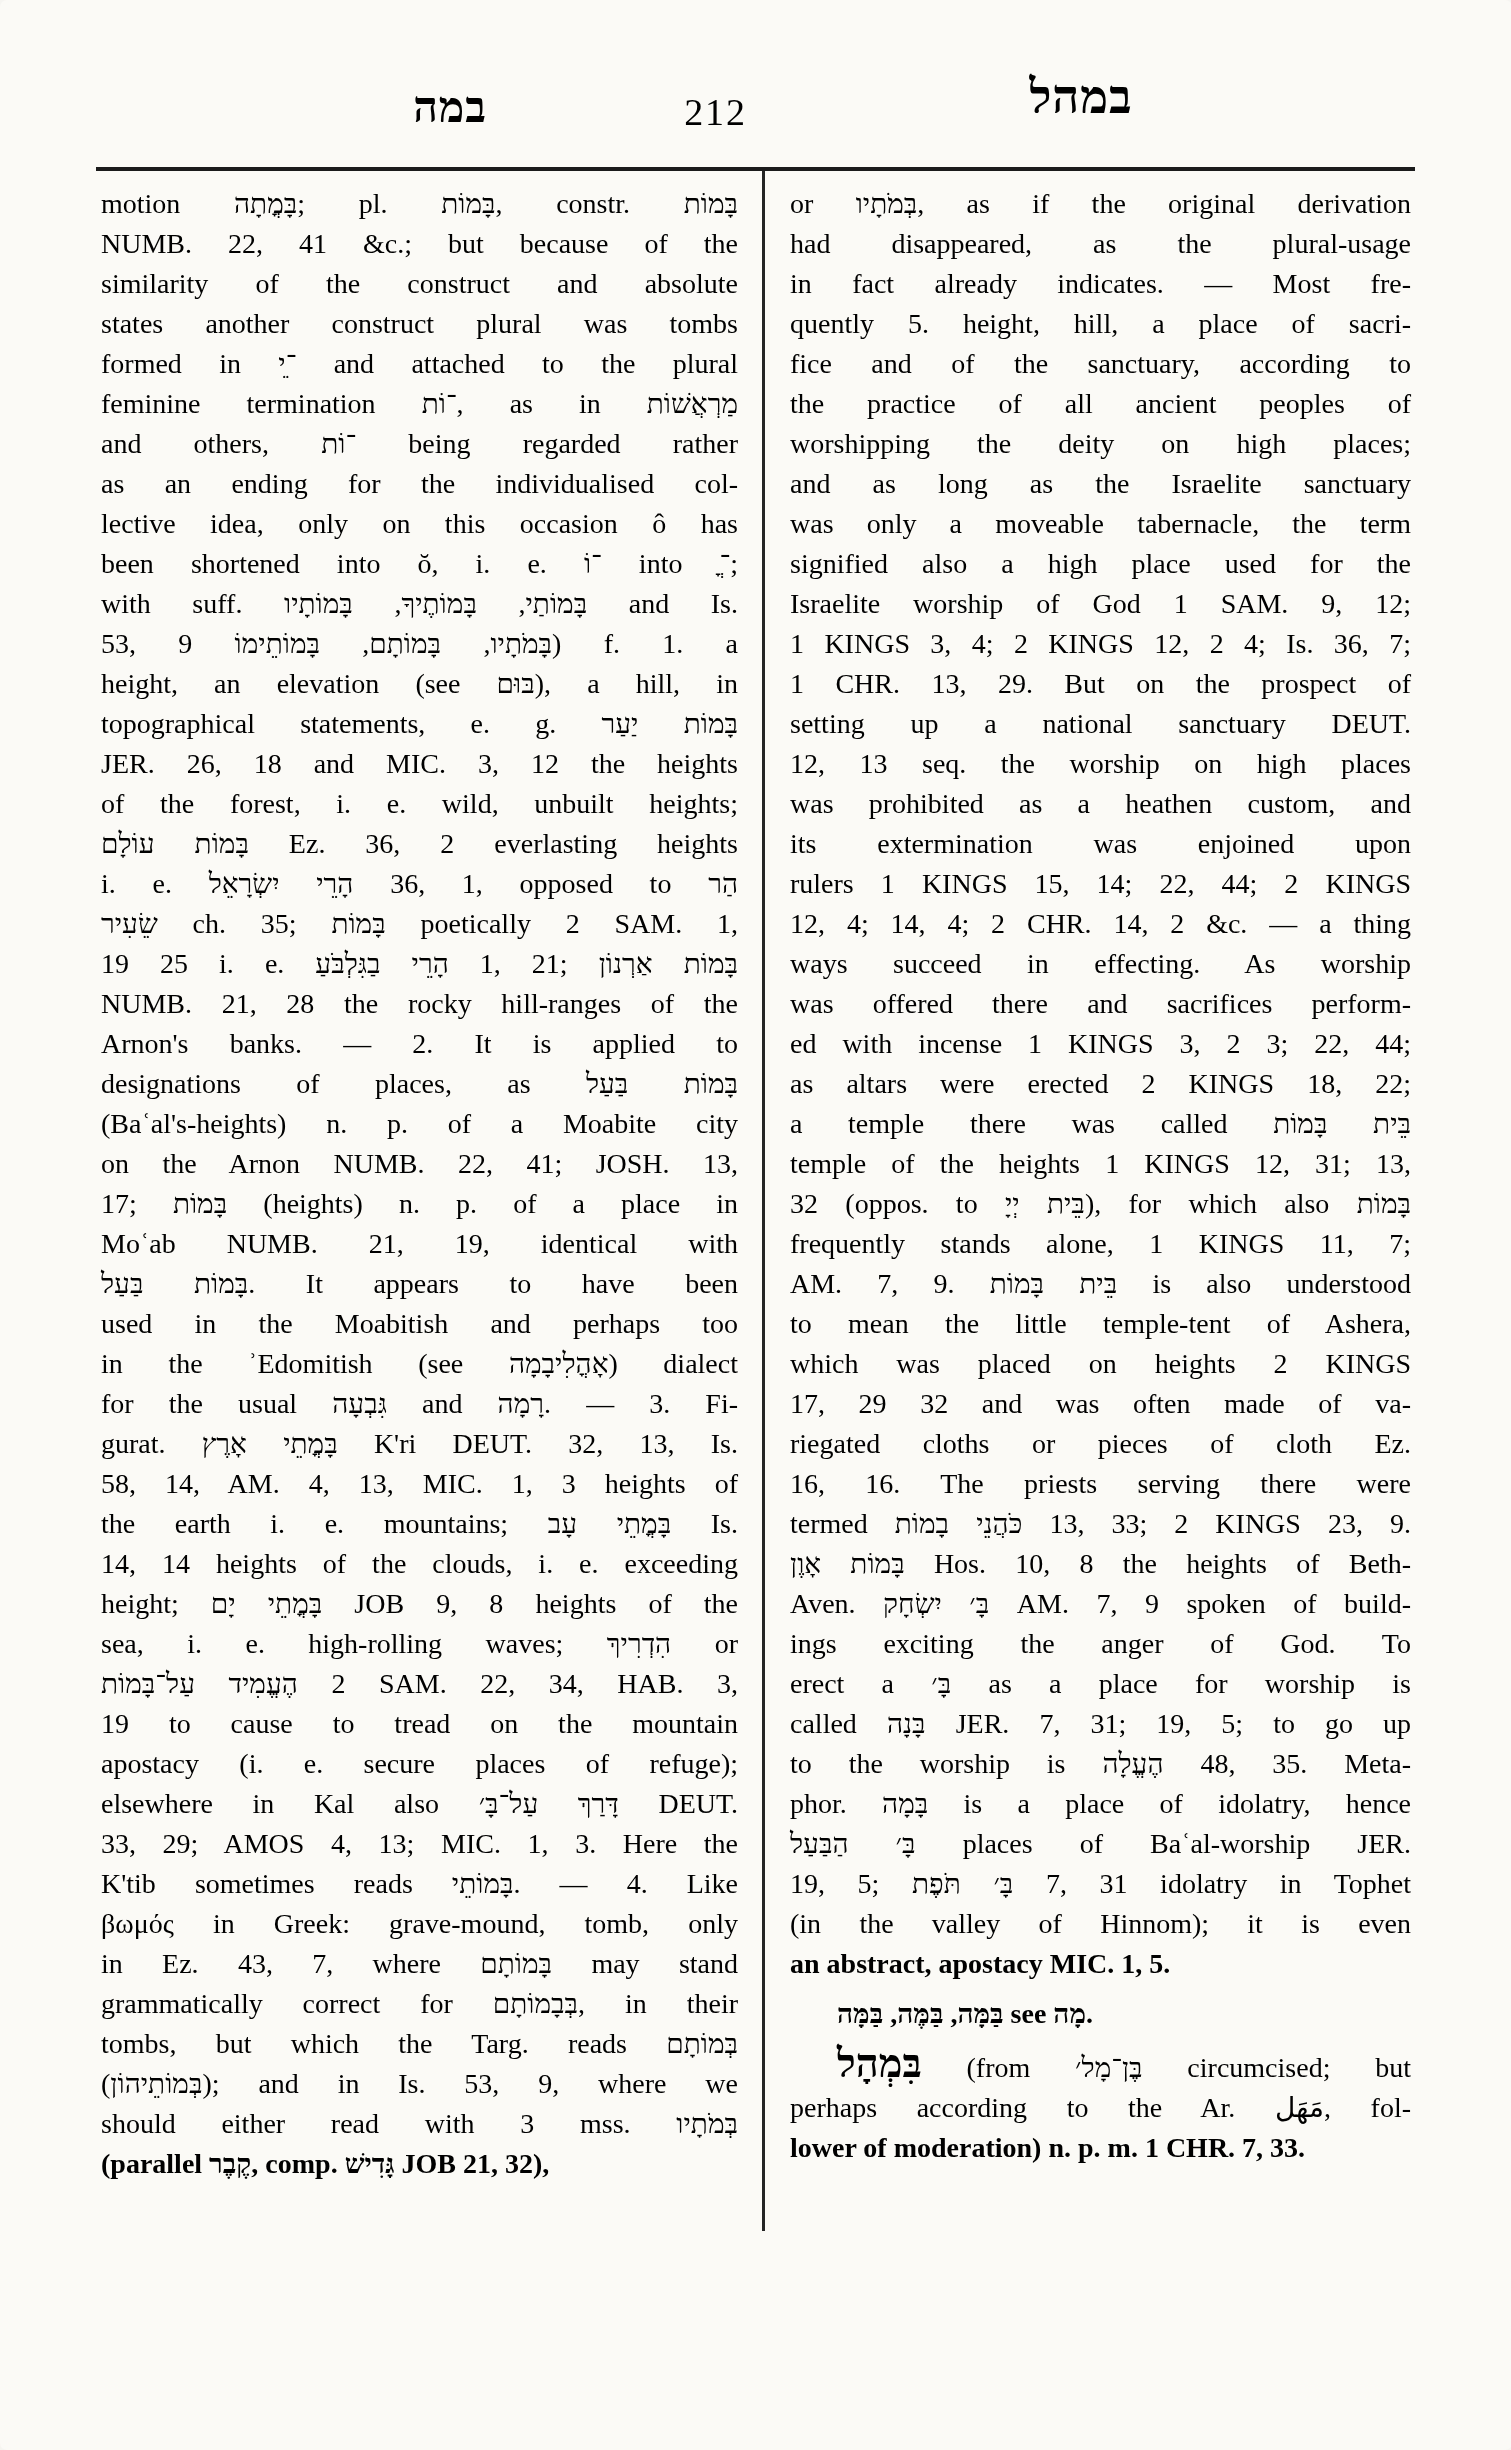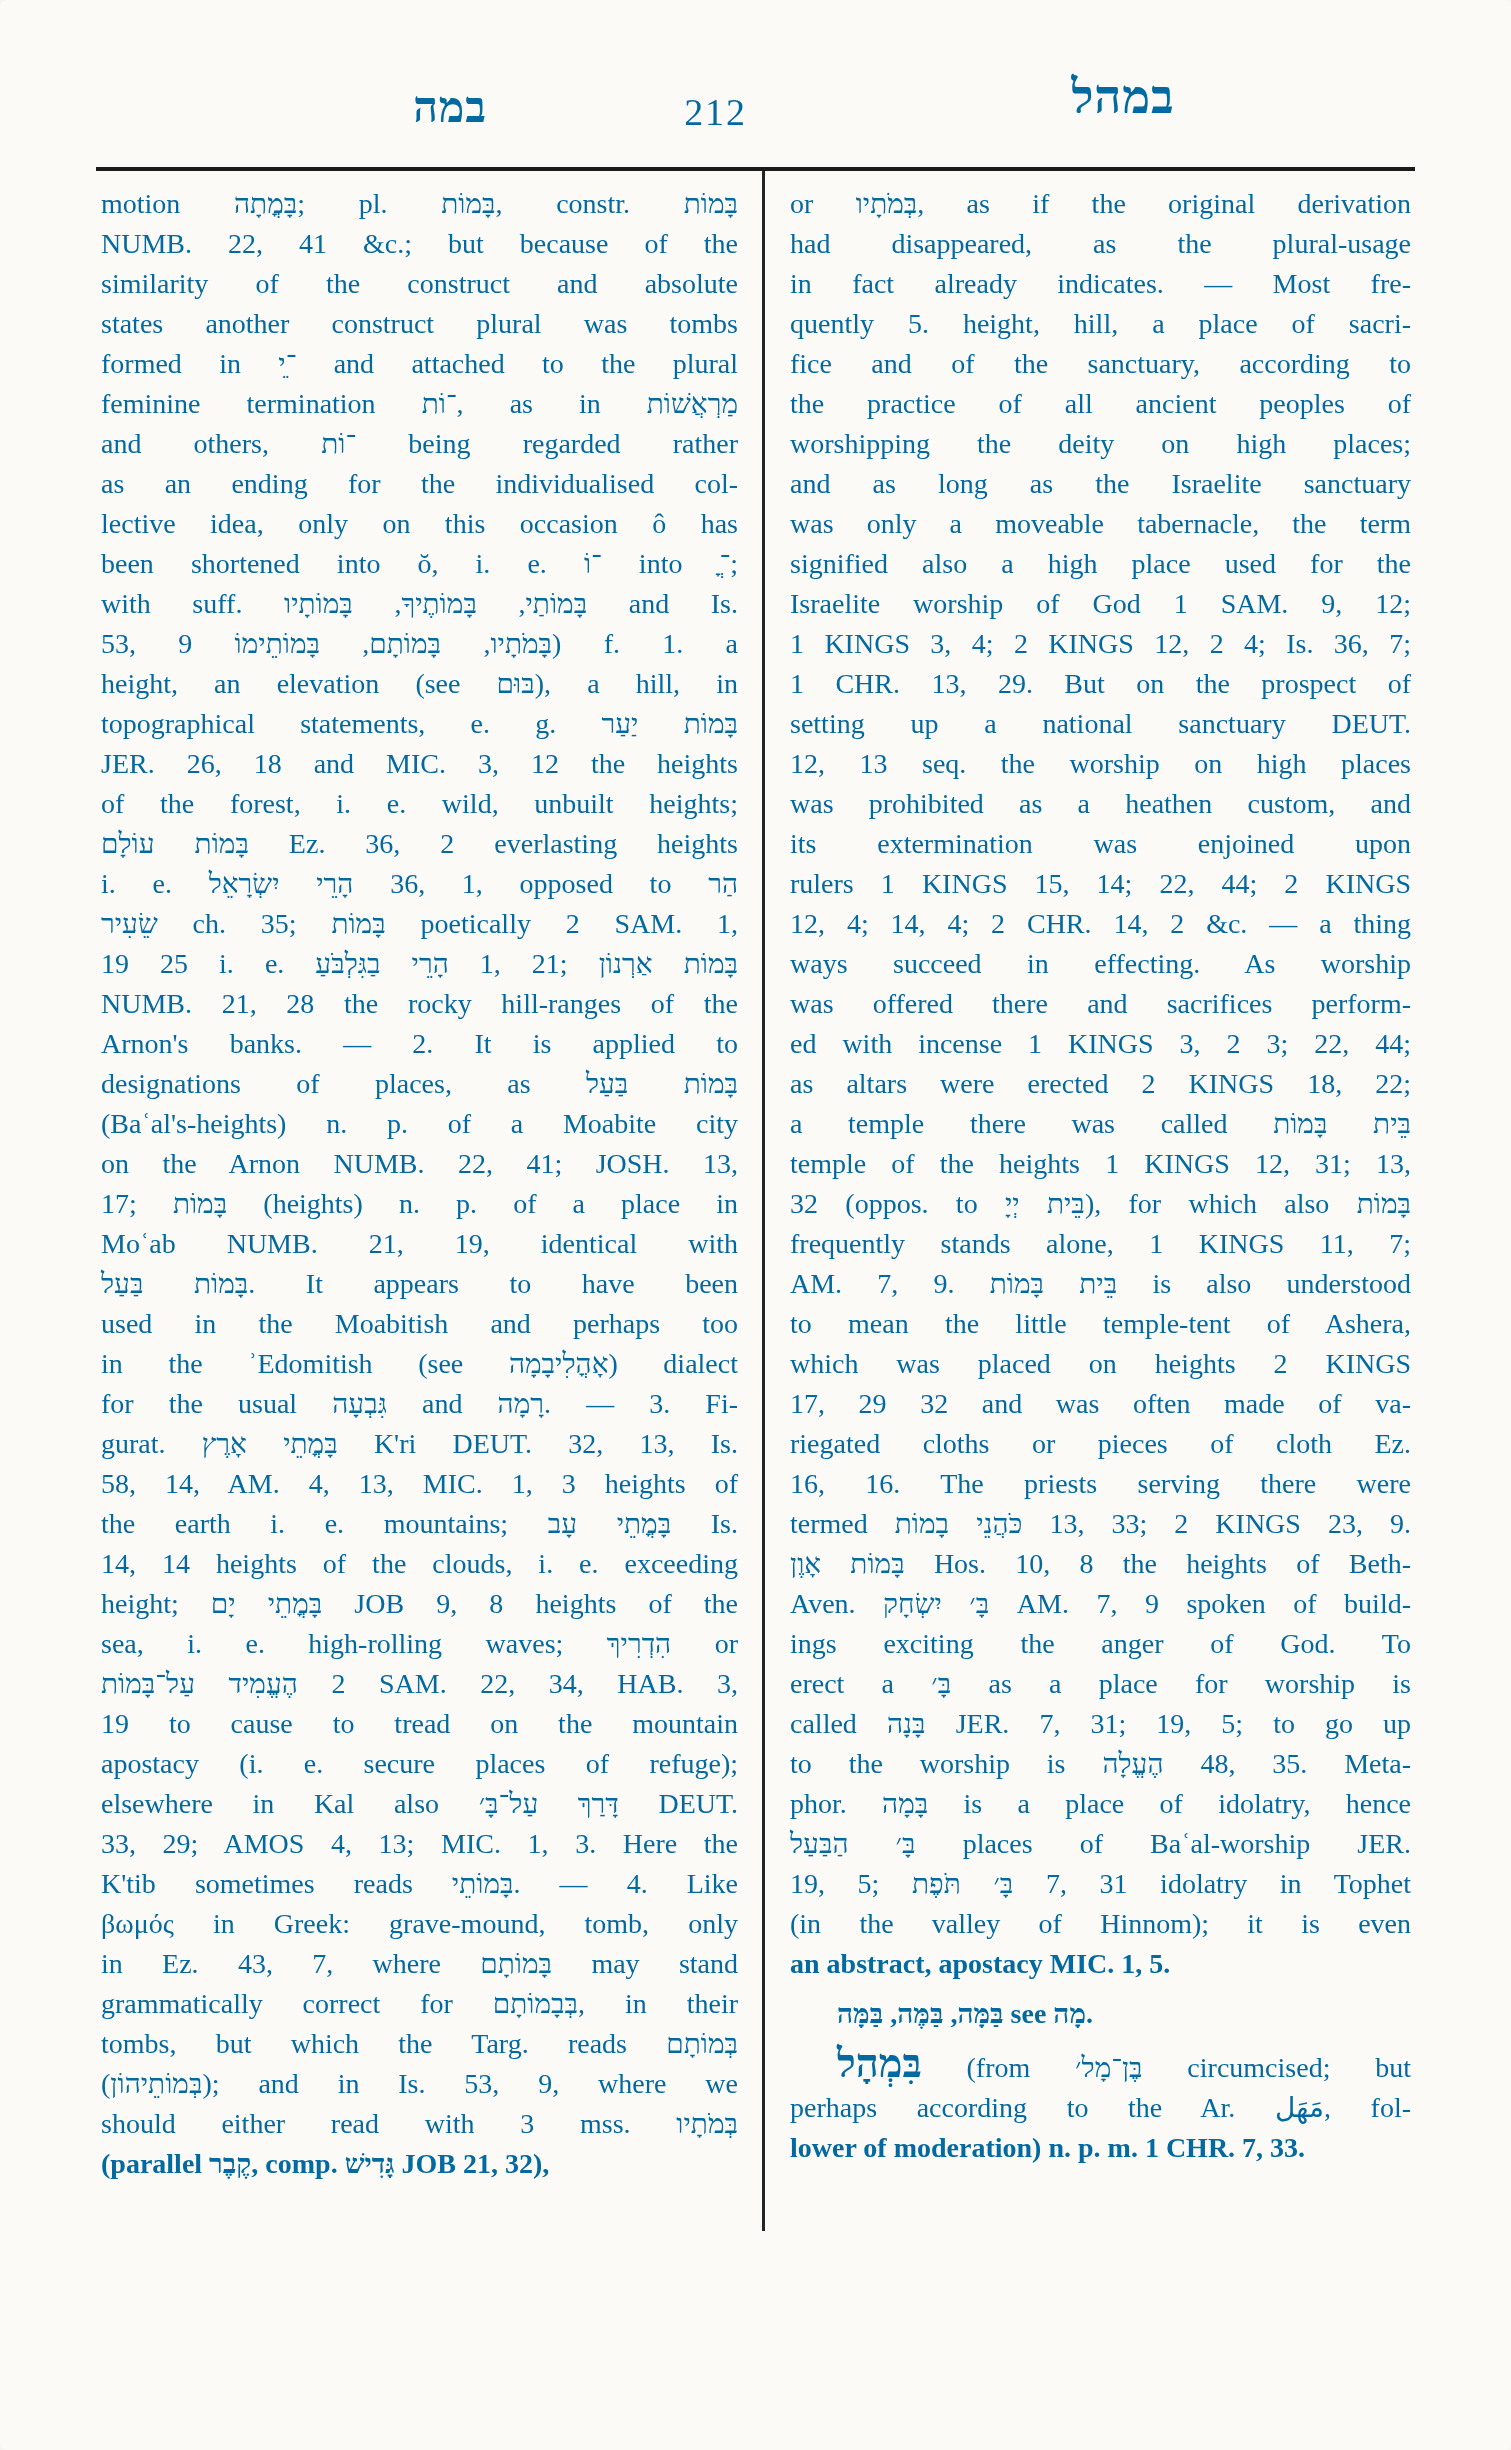--- a/index.html
+++ b/index.html
@@ -1,33 +1,33 @@
 <!DOCTYPE html>
 <html style="font-size:14.4px"><head>
 <meta charset="utf-8">
 <style>
   html, body { margin: 0; padding: 0; background: #f6f5f1; }
   .page {
     position: relative;
     width: 1512px;
     height: 2450px;
     background: #fbfaf6;
-    color: #0369a1;
+    color: #000000;
     font-family: "Liberation Serif", "DejaVu Serif", "DejaVu Sans", serif;
     overflow: hidden;
     border-radius: 7px;
   }
   
   .running-header {
     position: absolute;
     font-weight: bold;
     letter-spacing: 0.9px;
   }
   .rh-left  { left: 378px; top: 83px; width: 144px; text-align: center; font-size: 43px; }
-  .rh-right { left: 1042px; top: 70px; width: 162px; text-align: center; font-size: 47px; }
+  .rh-right { left: 1000px; top: 70px; width: 162px; text-align: center; font-size: 47px; }
   .page-number {
     position: absolute;
     left: 657px; top: 90px; width: 117px;
     text-align: center;
     font-size: 38px;
     letter-spacing: 1.8px;
   }
   .header-rule {
     position: absolute;
     left: 96px; top: 167px;

